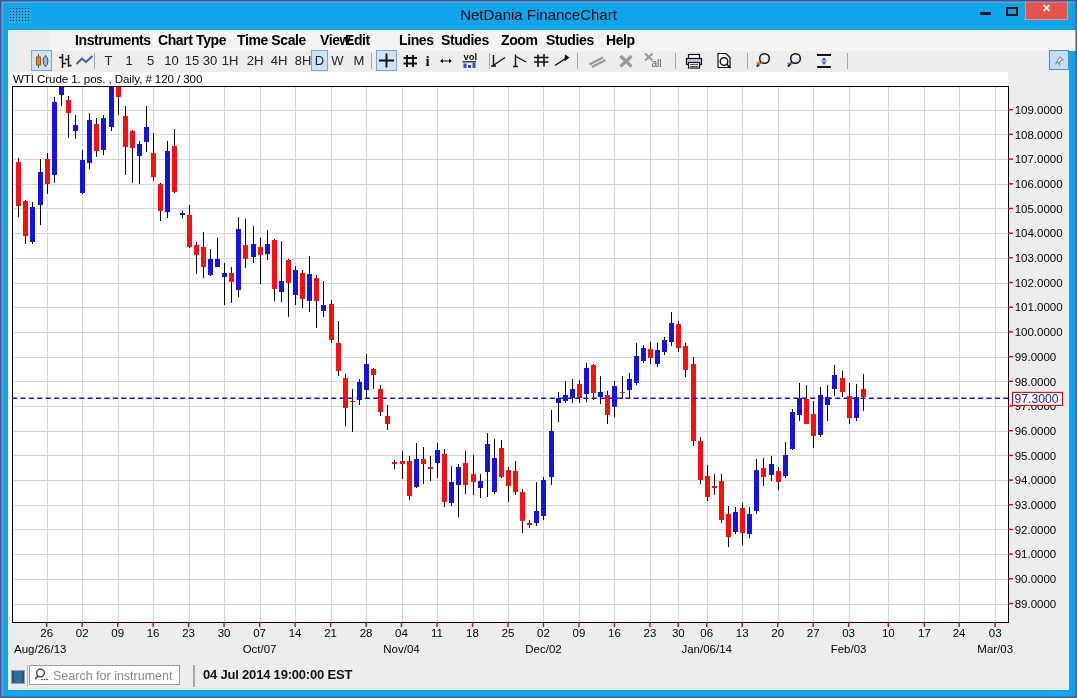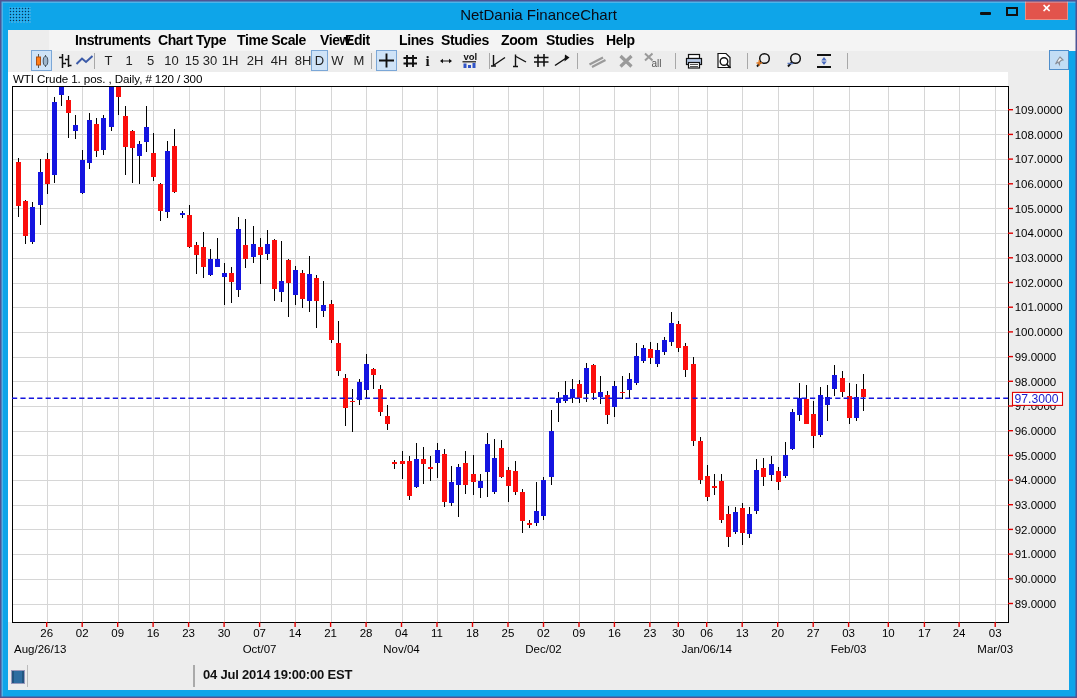--- a/index.html
+++ b/index.html
@@ -494,17 +494,27 @@
         <text x="543.5" y="653" text-anchor="middle">Dec/02</text>
         <text x="706.7" y="653" text-anchor="middle">Jan/06/14</text>
         <text x="848.6" y="653" text-anchor="middle">Feb/03</text>
         <text x="995.2" y="653" text-anchor="middle">Mar/03</text>
       </g>
 <text x="13" y="83" font-family="Liberation Sans, sans-serif" font-size="11.6" letter-spacing="-0.1" fill="#000">WTI Crude 1. pos. , Daily, # 120 / 300</text>
 </svg>
   <div id="statusbar">
     <div id="sq"></div>
     <div id="ssep1"></div>
+    <div id="sbox">
+        <svg width="17" height="17" viewBox="0 0 17 17">
+          <circle cx="7.5" cy="6" r="3.8" fill="none" stroke="#333" stroke-width="1.3"></circle>
+          <line x1="5" y1="9" x2="2" y2="12" stroke="#333" stroke-width="1.5"></line>
+          <circle cx="9" cy="12.5" r="0.8" fill="#333"></circle>
+          <circle cx="11.5" cy="12.5" r="0.8" fill="#333"></circle>
+          <circle cx="14" cy="12.5" r="0.8" fill="#333"></circle>
+        </svg>
+        <span>Search for instrument</span>
+      </div>
     <div id="ssep2"></div>
     <div id="sdate">04 Jul 2014 19:00:00 EST</div>
   </div>
   <div id="edge"></div>
 </div>
 
 </body></html>

